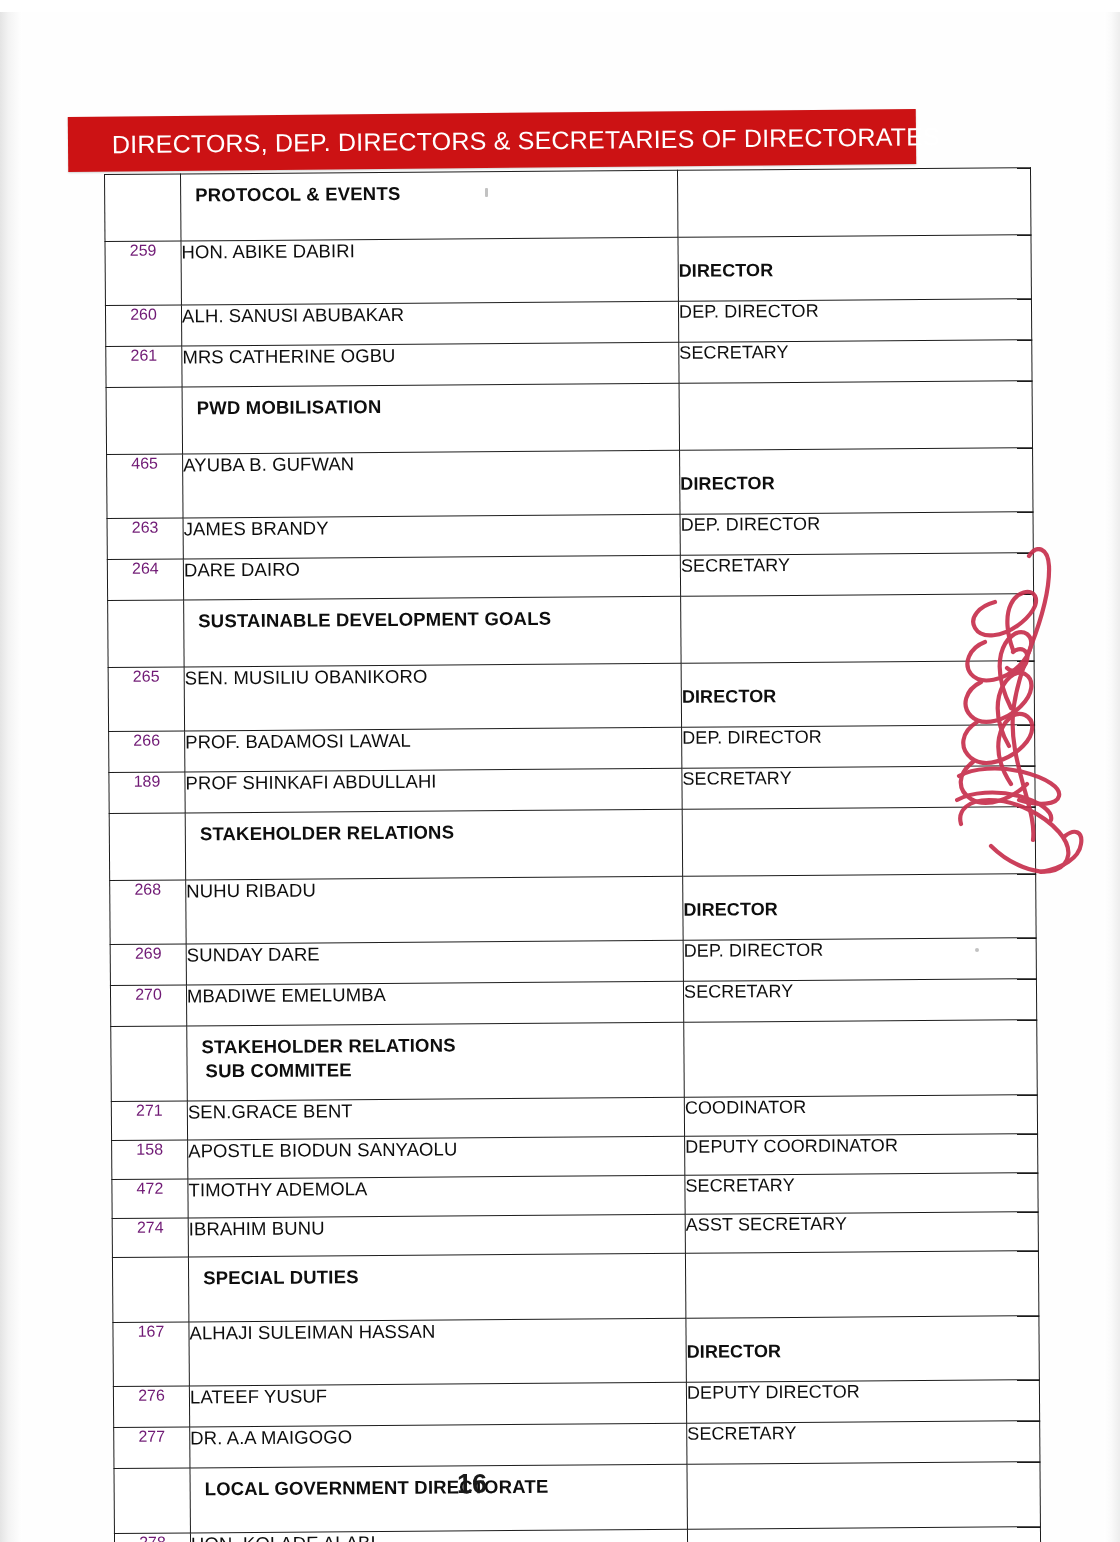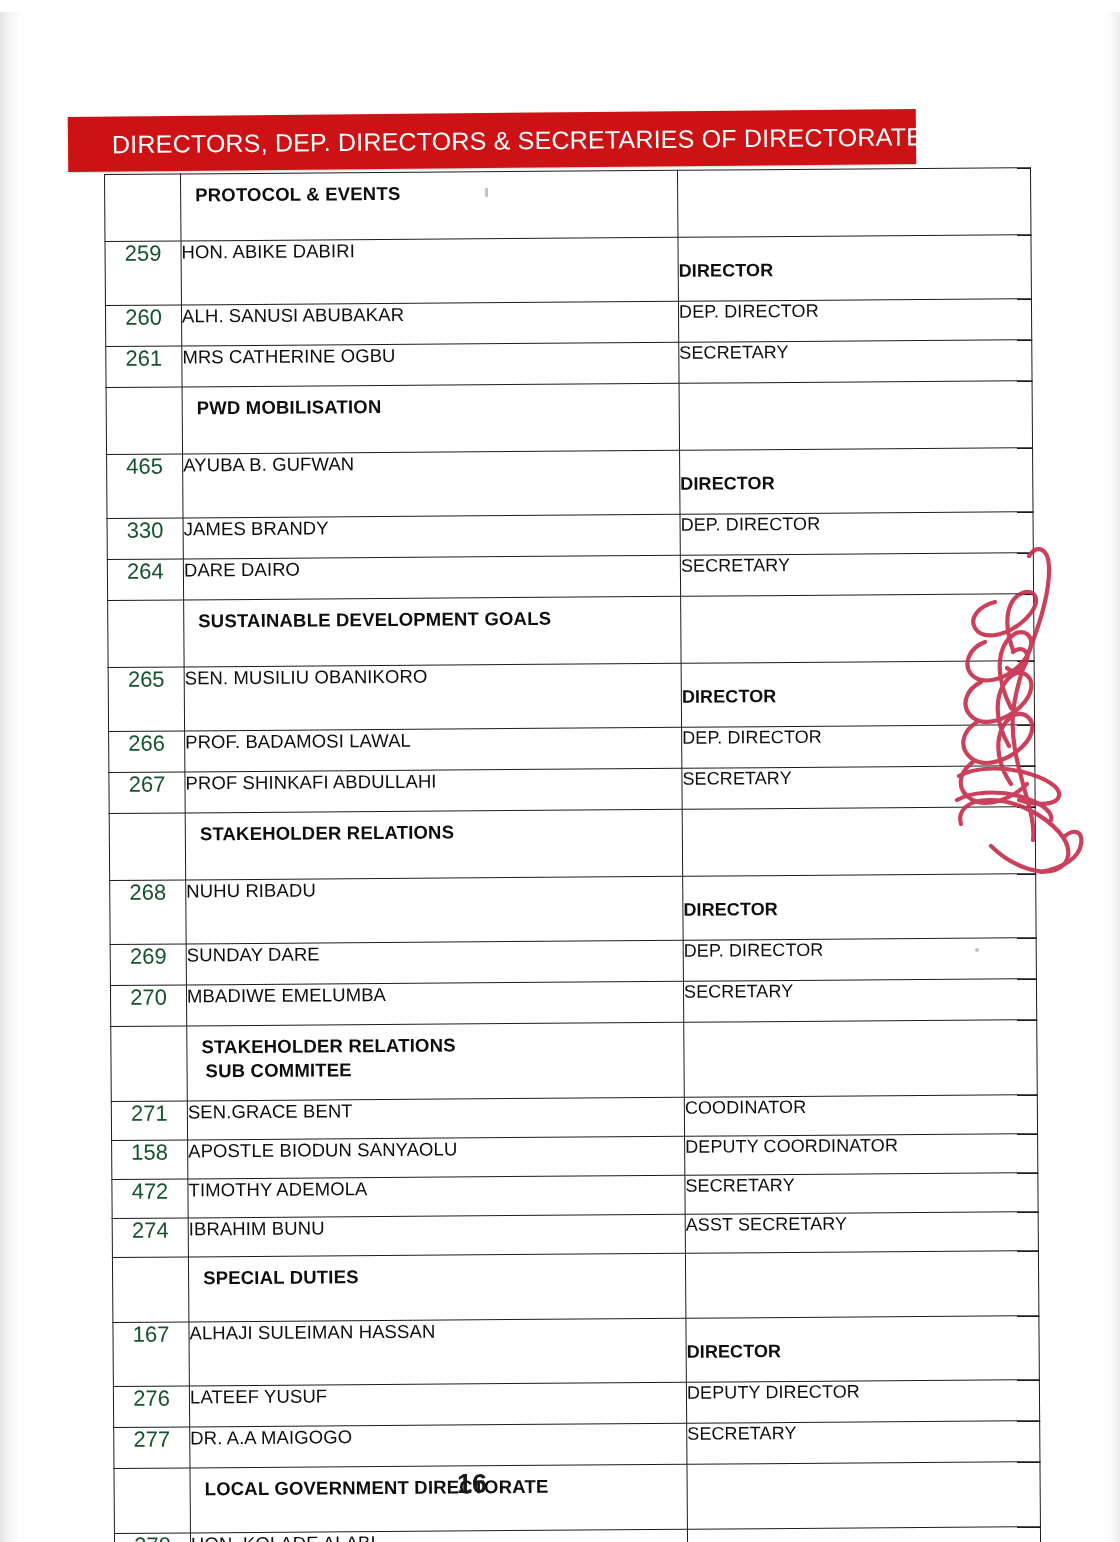--- a/index.html
+++ b/index.html
@@ -82,22 +82,22 @@
     border: 1.6px solid #1c1c1c;
     vertical-align: top;
     padding: 0;
     background: #ffffff;
   }
   col.c-num   { width: 76px; }
   col.c-name  { width: 497px; }
   col.c-role  { width: 353px; }
 
   .num {
-    font-size: 22px;
-    color: #14532d;
+    font-size: 16px;
+    color: #701a75;
     text-align: center;
     padding: 5px 0 0 0;
     line-height: 1.1;
   }
   .name {
     font-size: 18.5px;
     color: #0e0e0e;
     padding: 13px 0 0 14px;
     line-height: 1.15;
     letter-spacing: 0.1px;
@@ -201,21 +201,21 @@
             <td class="num"></td>
             <td class="name">PWD MOBILISATION</td>
             <td class="role"></td>
           </tr>
           <tr class="h-row">
             <td class="num">465</td>
             <td class="name">AYUBA B. GUFWAN</td>
             <td class="role bold">DIRECTOR</td>
           </tr>
           <tr class="h-row">
-            <td class="num">330</td>
+            <td class="num">263</td>
             <td class="name">JAMES BRANDY</td>
             <td class="role">DEP. DIRECTOR</td>
           </tr>
           <tr class="h-row">
             <td class="num">264</td>
             <td class="name">DARE DAIRO</td>
             <td class="role">SECRETARY</td>
           </tr>
           <tr class="sect h-tall">
             <td class="num"></td>
@@ -226,21 +226,21 @@
             <td class="num">265</td>
             <td class="name">SEN. MUSILIU OBANIKORO</td>
             <td class="role bold">DIRECTOR</td>
           </tr>
           <tr class="h-row">
             <td class="num">266</td>
             <td class="name">PROF. BADAMOSI  LAWAL</td>
             <td class="role">DEP. DIRECTOR</td>
           </tr>
           <tr class="h-row">
-            <td class="num">267</td>
+            <td class="num">189</td>
             <td class="name">PROF SHINKAFI ABDULLAHI</td>
             <td class="role">SECRETARY</td>
           </tr>
           <tr class="sect h-tall">
             <td class="num"></td>
             <td class="name">STAKEHOLDER RELATIONS</td>
             <td class="role"></td>
           </tr>
           <tr class="h-row">
             <td class="num">268</td>

